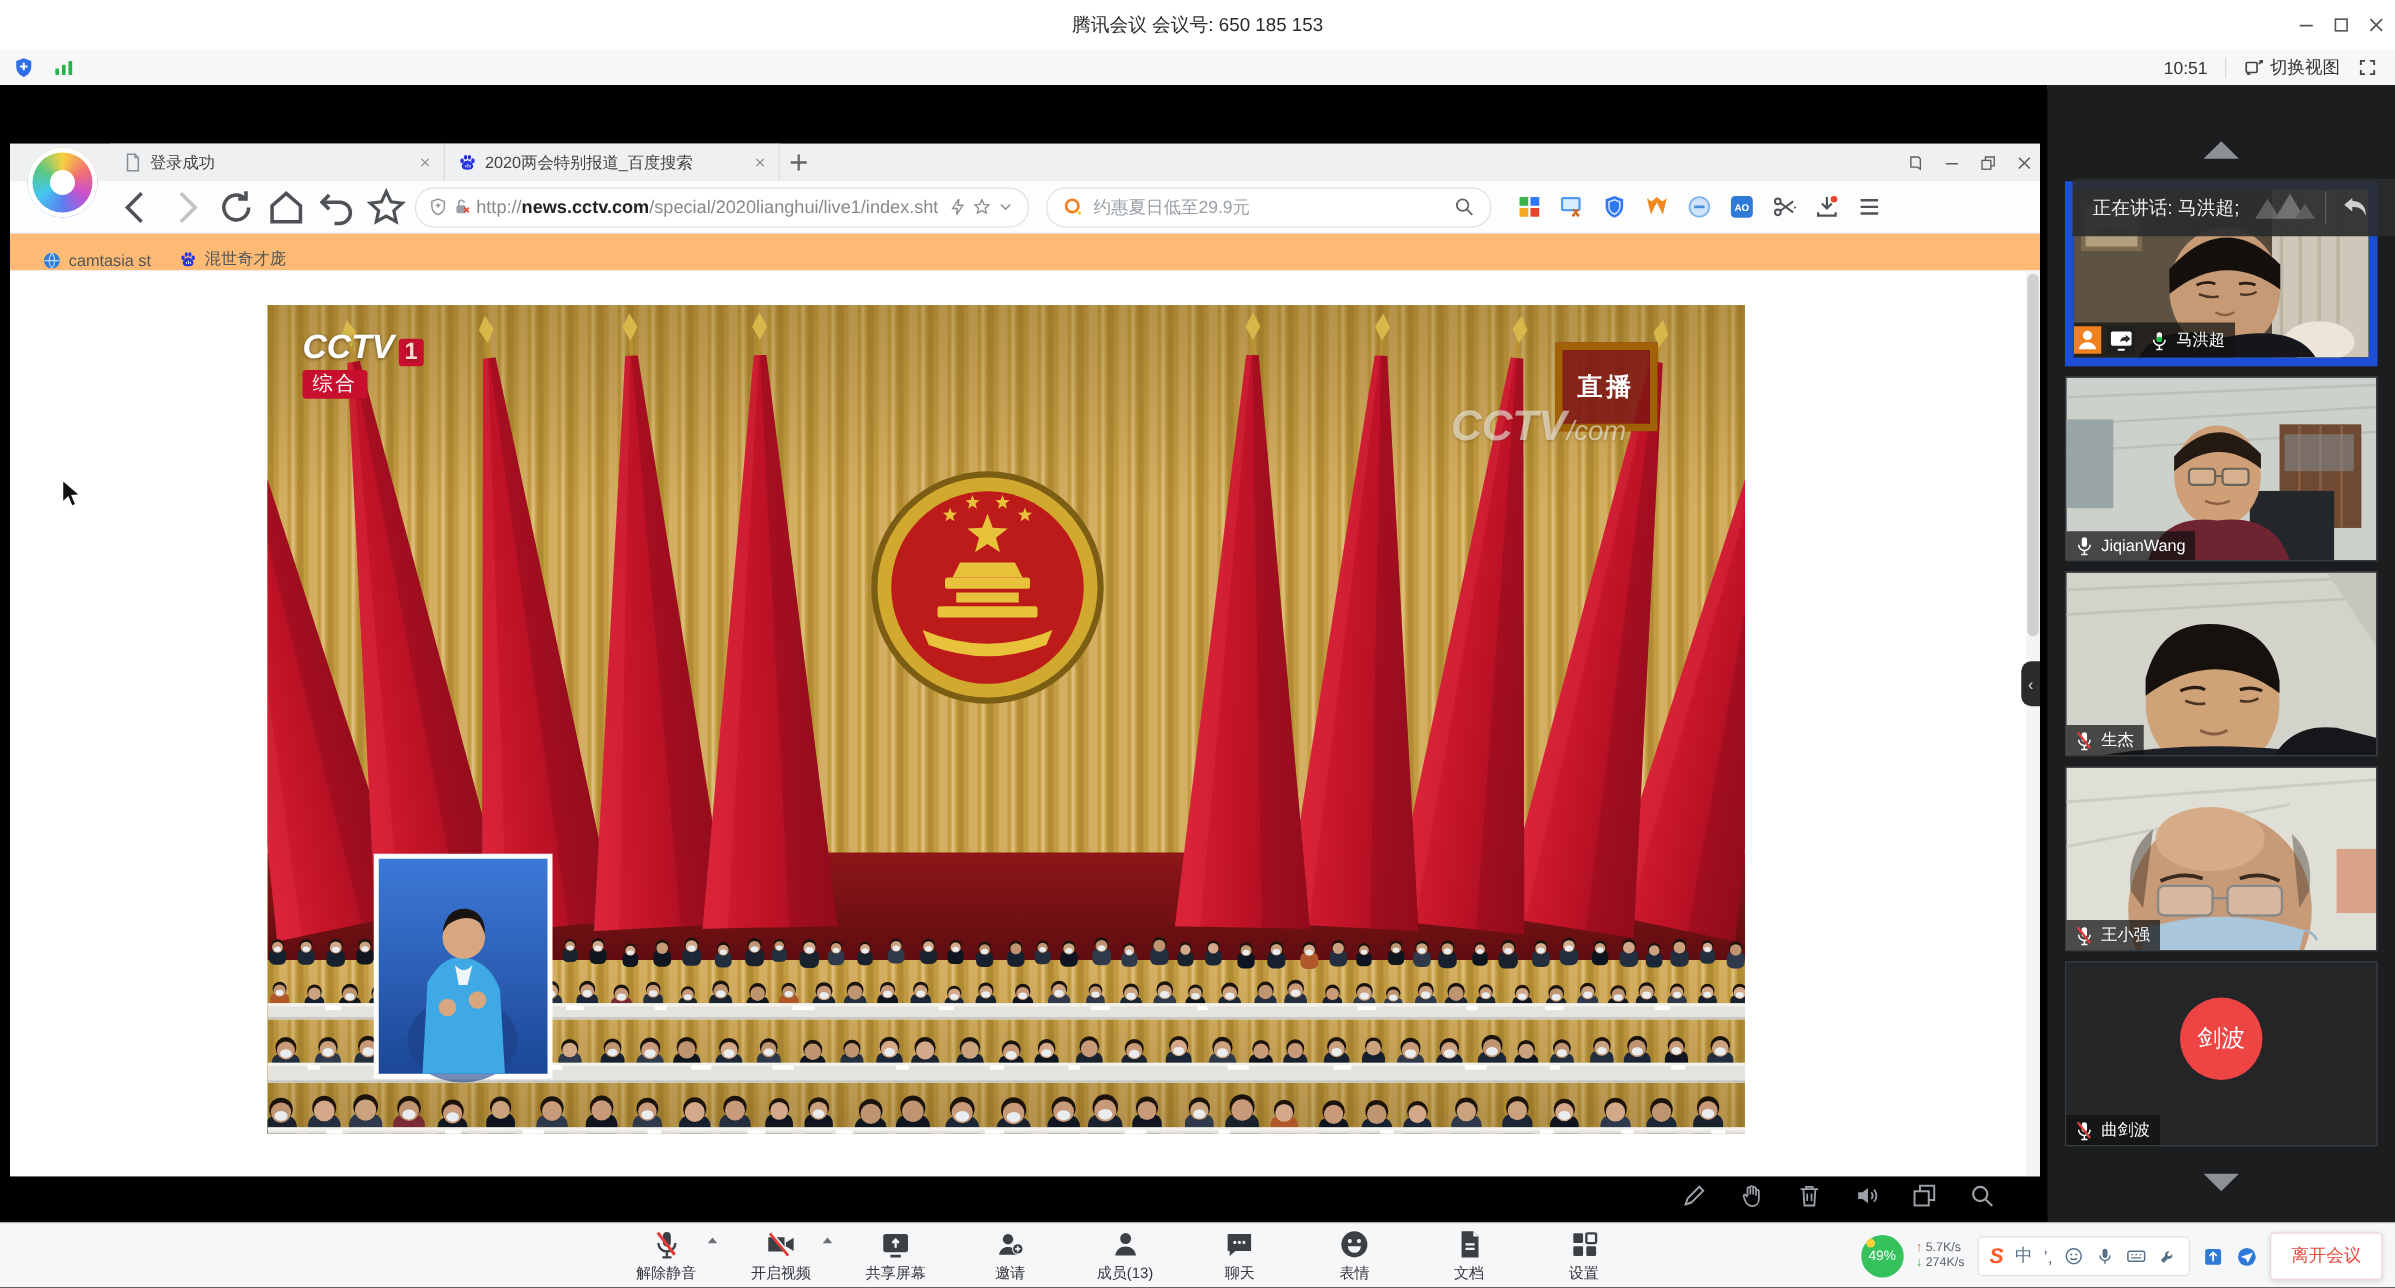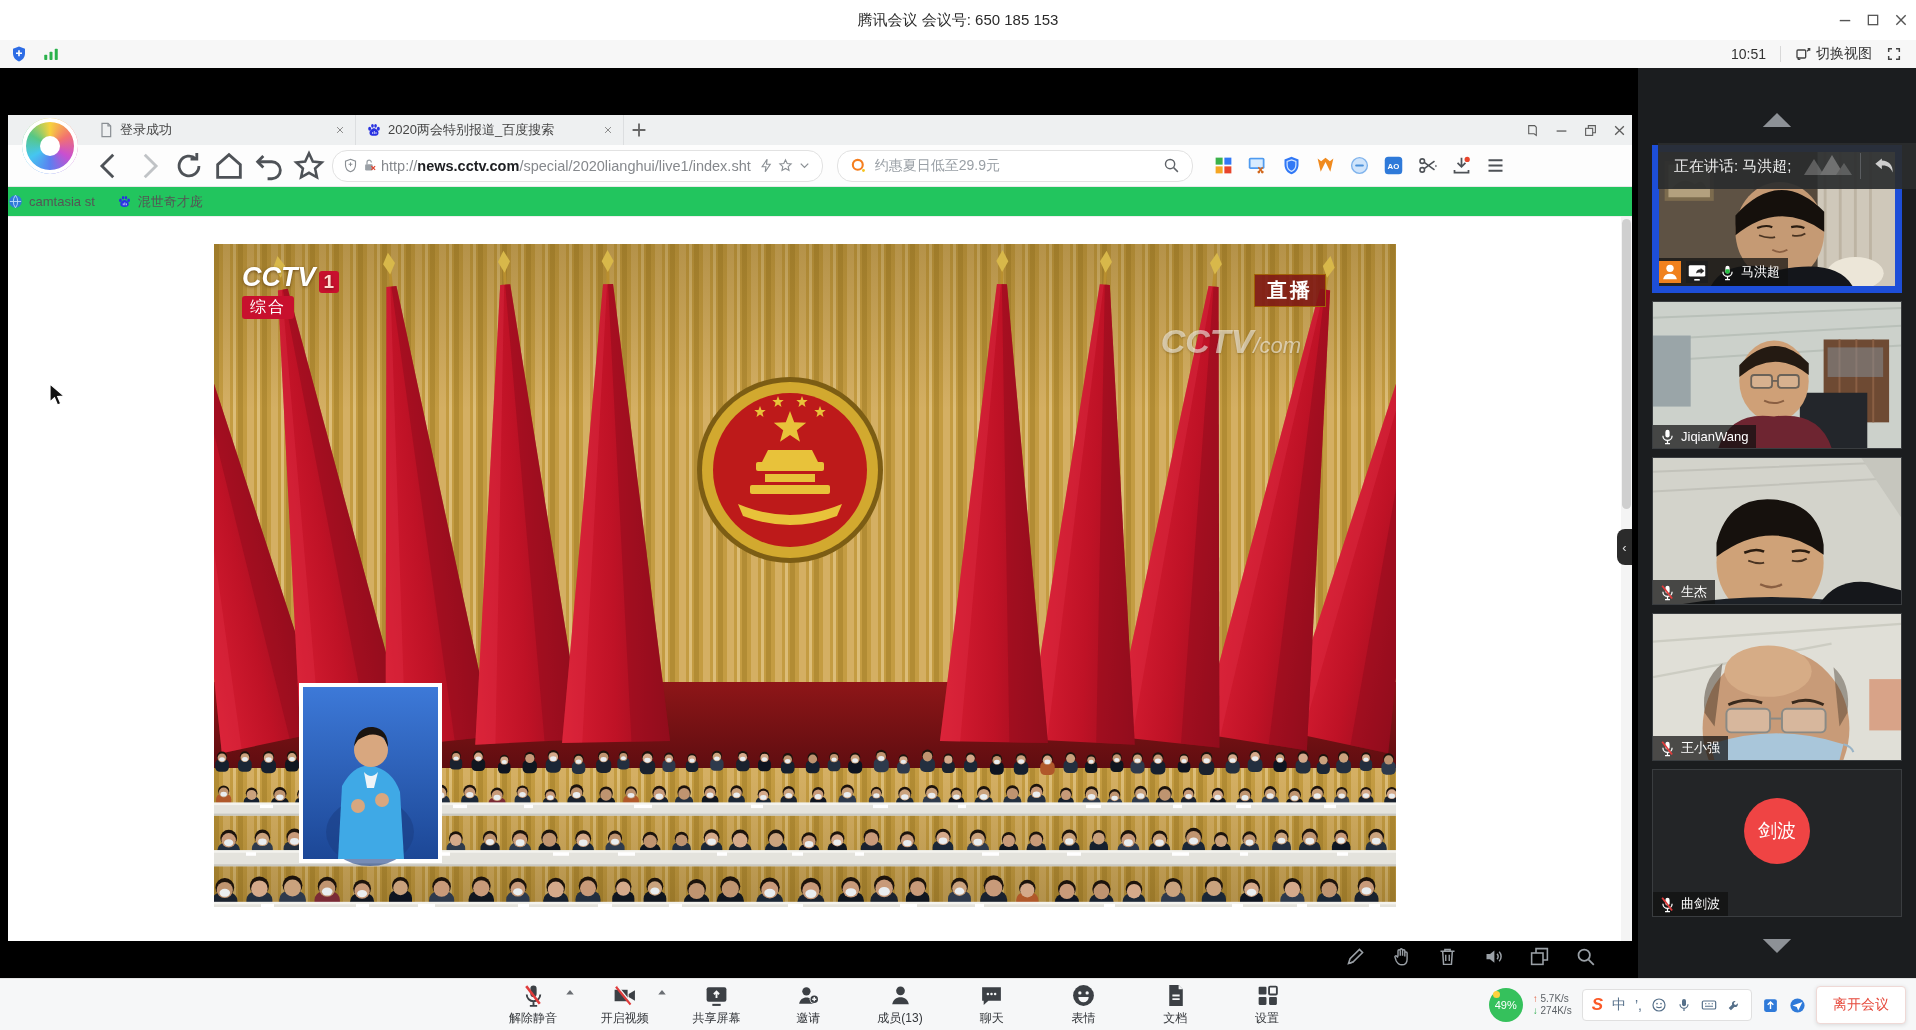--- a/index.html
+++ b/index.html
@@ -58,41 +58,41 @@
           border-radius:15px;padding:0 10px;gap:4px;}
   #urlbox .ic{width:15px;height:15px;color:#8a8f94}
   #url-text{font-size:14.5px;color:#86898d;white-space:nowrap;overflow:hidden;}
   #url-text b{color:#202124;font-weight:bold;}
   #searchbox{display:flex;align-items:center;height:30px;flex:0 0 330px;background:#fff;border:1px solid #e2e2e2;
              border-radius:15px;padding:0 12px;gap:8px;margin-left:8px;}
   #search-promo{font-size:14px;color:#9aa0a6;flex:1;white-space:nowrap;overflow:hidden}
   #ext-icons{display:flex;align-items:center;gap:13px;margin-left:14px;}
   #ext-icons .ic{width:21px;height:21px;color:#4e5257;cursor:pointer}
 
-  #bookmarksbar{position:absolute;left:0;top:72px;width:100%;height:30px;background:#22c55e;
-                border-bottom:1px solid #eee;display:flex;align-items:center;gap:22px;box-sizing:border-box;}
+  #bookmarksbar{position:absolute;left:0;top:72px;width:100%;height:30px;background:#fdba74;
+                border-bottom:1px solid #eee;display:flex;align-items:flex-end;gap:22px;padding-left:26px;box-sizing:border-box;}
   .bm{display:flex;align-items:center;gap:6px;font-size:13px;color:#555;cursor:pointer;}
   .bm .ic{width:15px;height:15px}
 
   #content{position:absolute;left:0;top:102px;width:100%;height:724px;background:#fff;overflow:hidden;}
   #scrollbar{position:absolute;right:0;top:0;width:11px;height:100%;background:#f4f4f4;}
   #scroll-thumb{position:absolute;right:1px;top:2px;width:9px;height:290px;border-radius:5px;background:#cfcfcf;cursor:pointer}
   #panel-handle{position:absolute;right:0;top:312px;width:15px;height:36px;background:#2b2b2b;border-radius:8px 0 0 8px;
     display:flex;align-items:center;justify-content:center;color:#ddd;font-size:13px;cursor:pointer}
 
   
   #video-wrap{position:absolute;left:206px;top:27px;width:1182px;height:663px;background:#c9a24b;}
   #cctv-logo{position:absolute;left:28px;top:18px;color:#fff;z-index:4;}
   #cctv-logo .row{display:flex;align-items:flex-end;gap:3px;
      font-style:italic;font-weight:bold;font-size:27px;text-shadow:0 1px 3px rgba(60,30,0,.6);}
   #cctv-logo .num{color:#ffd9d0;background:#c8102e;font-size:19px;padding:0 5px;border-radius:3px;font-style:normal;}
   #cctv-sub{margin-top:3px;display:inline-block;background:#c8102e;color:#fff;font-size:16px;
             padding:1px 8px;border-radius:3px;letter-spacing:2px;}
-  #live-badge{position:absolute;right:70px;top:30px;background:rgba(125,20,18,.88);border:1px solid #a16207;
-    color:#fff;font-size:20px;font-weight:bold;padding:2px 12px;letter-spacing:3px;z-index:4;}
+  #live-badge{position:absolute;right:70px;top:30px;background:rgba(125,20,18,.88);border:6px solid #a16207;
+    color:#fff;font-size:20px;font-weight:bold;padding:16px 12px;letter-spacing:3px;z-index:4;}
   #watermark{position:absolute;right:95px;top:78px;z-index:4;color:rgba(255,255,255,.55);
     font-style:italic;font-weight:bold;font-size:34px;text-shadow:0 1px 2px rgba(90,60,10,.35);}
   #watermark .suf{font-size:22px;font-weight:normal;}
 
   
   #share-tools{position:absolute;left:1345px;top:878px;display:flex;gap:25px;color:#9aa0a6;}
   #share-tools .ic{width:21px;height:21px;cursor:pointer}
   #cursor{position:absolute;left:49px;top:315px;width:17px;height:24px;z-index:50;pointer-events:none}
 
   

